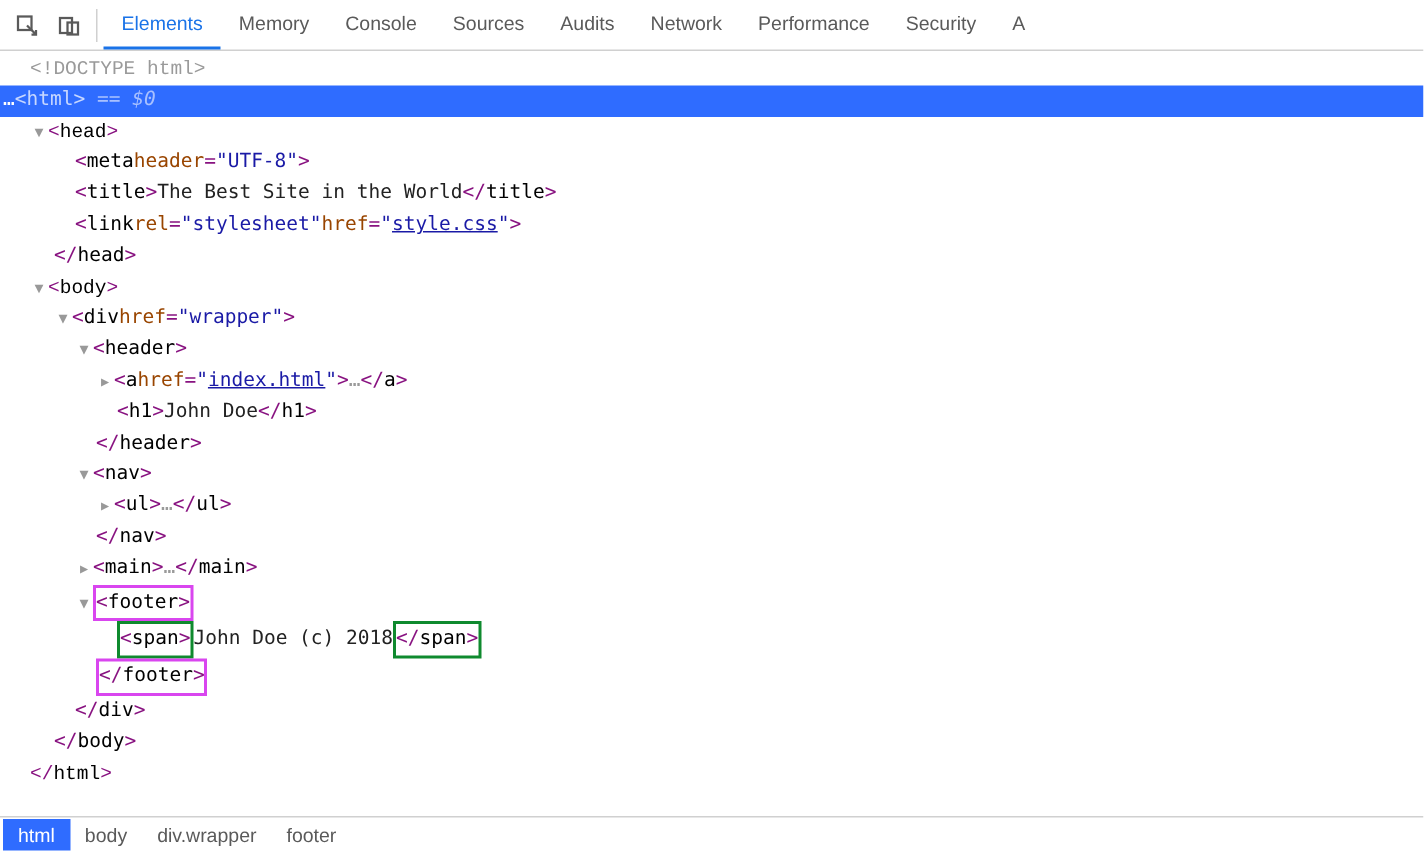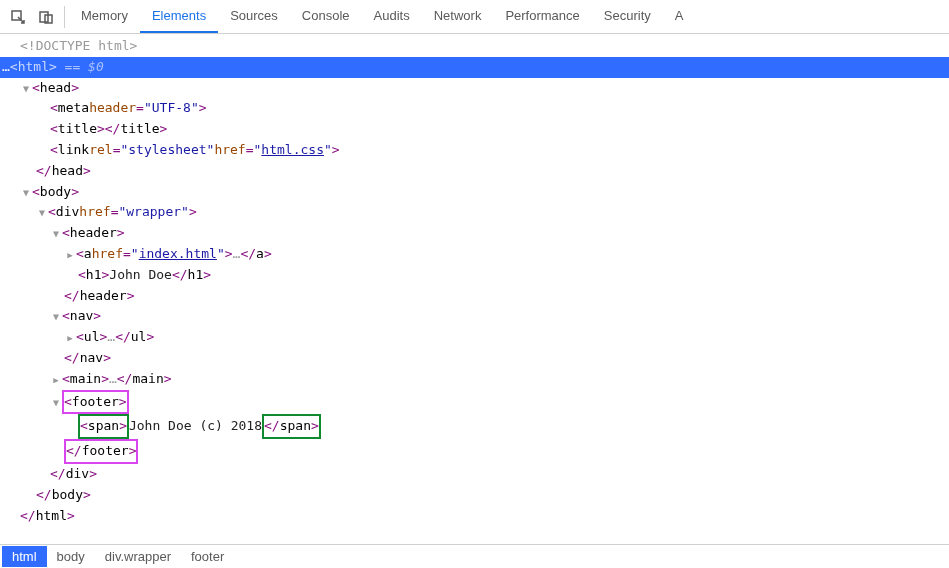--- a/index.html
+++ b/index.html
@@ -20,21 +20,21 @@
   .caret.right::before { content: '▶'; font-size: 9px; }
   
   .tag-name { color: #000000; }
   .punct { color: #881280; }
   .attr-name { color: #994500; }
   .attr-val { color: #1a1aa6; }
   .attr-link { color: #1a1aa6; text-decoration: underline; }
   .text-content { color: #222; }
   .declaration { color: #9a9a9a; }
   .ellipsis-dots { color: #9a9a9a; }
-  .ind1 { padding-left: 20px; }
+  .ind1 { padding-left: 20px; font-family: Liberation Mono, monospace; }
   .ind2 { padding-left: 36px; }
   .ind3 { padding-left: 50px; }
   .ind4 { padding-left: 64px; }
   .ind5 { padding-left: 78px; }
   
   .selected-row { background: #2f6cff; color: #fff; }
   .selected-row .tag-name, .selected-row .punct, .selected-row .sel-text { color: #c7d7ff; }
   .selected-row .eq0 { color: #a8c0ff; font-style: italic; }
   .prefix-dots { color: #fff; padding-left: 2px; }
   
@@ -56,44 +56,44 @@
       </svg>
   </div>
   <div class="tb-icon">
     <svg viewBox="0 0 16 16" fill="none" stroke="#5a5a5a" stroke-width="1.5">
         <rect x="2" y="3" width="8" height="10"></rect>
         <rect x="7" y="6" width="7" height="8"></rect>
       </svg>
   </div>
   <div class="divider"></div>
   <div class="tabs">
+    <div class="tab active">Elements</div>
     <div class="tab">Memory</div>
-    <div class="tab active">Elements</div>
+    <div class="tab">Console</div>
     <div class="tab">Sources</div>
-    <div class="tab">Console</div>
     <div class="tab">Audits</div>
     <div class="tab">Network</div>
     <div class="tab">Performance</div>
     <div class="tab">Security</div>
     <div class="tab">A</div>
   </div>
 </div>
 
 <div class="code">
   <div class="row ind1"><span class="declaration">&lt;!DOCTYPE html&gt;</span></div>
 
   <div class="row selected-row"><span class="prefix-dots">…</span><span class="punct">&lt;</span><span class="tag-name">html</span><span class="punct">&gt;</span><span class="eq0"> == $0</span></div>
 
   <div class="row ind1"><span class="caret"></span><span class="punct">&lt;</span><span class="tag-name">head</span><span class="punct">&gt;</span></div>
 
   <div class="row ind3"><span class="punct">&lt;</span><span class="tag-name">meta</span> <span class="attr-name">header</span><span class="punct">=</span><span class="attr-val">"UTF-8"</span><span class="punct">&gt;</span></div>
 
-  <div class="row ind3"><span class="punct">&lt;</span><span class="tag-name">title</span><span class="punct">&gt;</span><span class="punct">&lt;/</span><span class="tag-name">title</span><span class="punct">&gt;</span></div>
+  <div class="row ind3"><span class="punct">&lt;</span><span class="tag-name">title</span><span class="punct">&gt;</span><span class="text-content">The Best Site in the World</span><span class="punct">&lt;/</span><span class="tag-name">title</span><span class="punct">&gt;</span></div>
 
-  <div class="row ind3"><span class="punct">&lt;</span><span class="tag-name">link</span> <span class="attr-name">rel</span><span class="punct">=</span><span class="attr-val">"stylesheet"</span> <span class="attr-name">href</span><span class="punct">=</span><span class="attr-val">"<span class="attr-link">html.css</span>"</span><span class="punct">&gt;</span></div>
+  <div class="row ind3"><span class="punct">&lt;</span><span class="tag-name">link</span> <span class="attr-name">rel</span><span class="punct">=</span><span class="attr-val">"stylesheet"</span> <span class="attr-name">href</span><span class="punct">=</span><span class="attr-val">"<span class="attr-link">style.css</span>"</span><span class="punct">&gt;</span></div>
 
   <div class="row ind2"><span class="punct">&lt;/</span><span class="tag-name">head</span><span class="punct">&gt;</span></div>
 
   <div class="row ind1"><span class="caret"></span><span class="punct">&lt;</span><span class="tag-name">body</span><span class="punct">&gt;</span></div>
 
   <div class="row ind2"><span class="caret"></span><span class="punct">&lt;</span><span class="tag-name">div</span> <span class="attr-name">href</span><span class="punct">=</span><span class="attr-val">"wrapper"</span><span class="punct">&gt;</span></div>
 
   <div class="row ind3"><span class="caret"></span><span class="punct">&lt;</span><span class="tag-name">header</span><span class="punct">&gt;</span></div>
 
   <div class="row ind4"><span class="caret right"></span><span class="punct">&lt;</span><span class="tag-name">a</span> <span class="attr-name">href</span><span class="punct">=</span><span class="attr-val">"<span class="attr-link">index.html</span>"</span><span class="punct">&gt;</span><span class="ellipsis-dots">…</span><span class="punct">&lt;/</span><span class="tag-name">a</span><span class="punct">&gt;</span></div>

